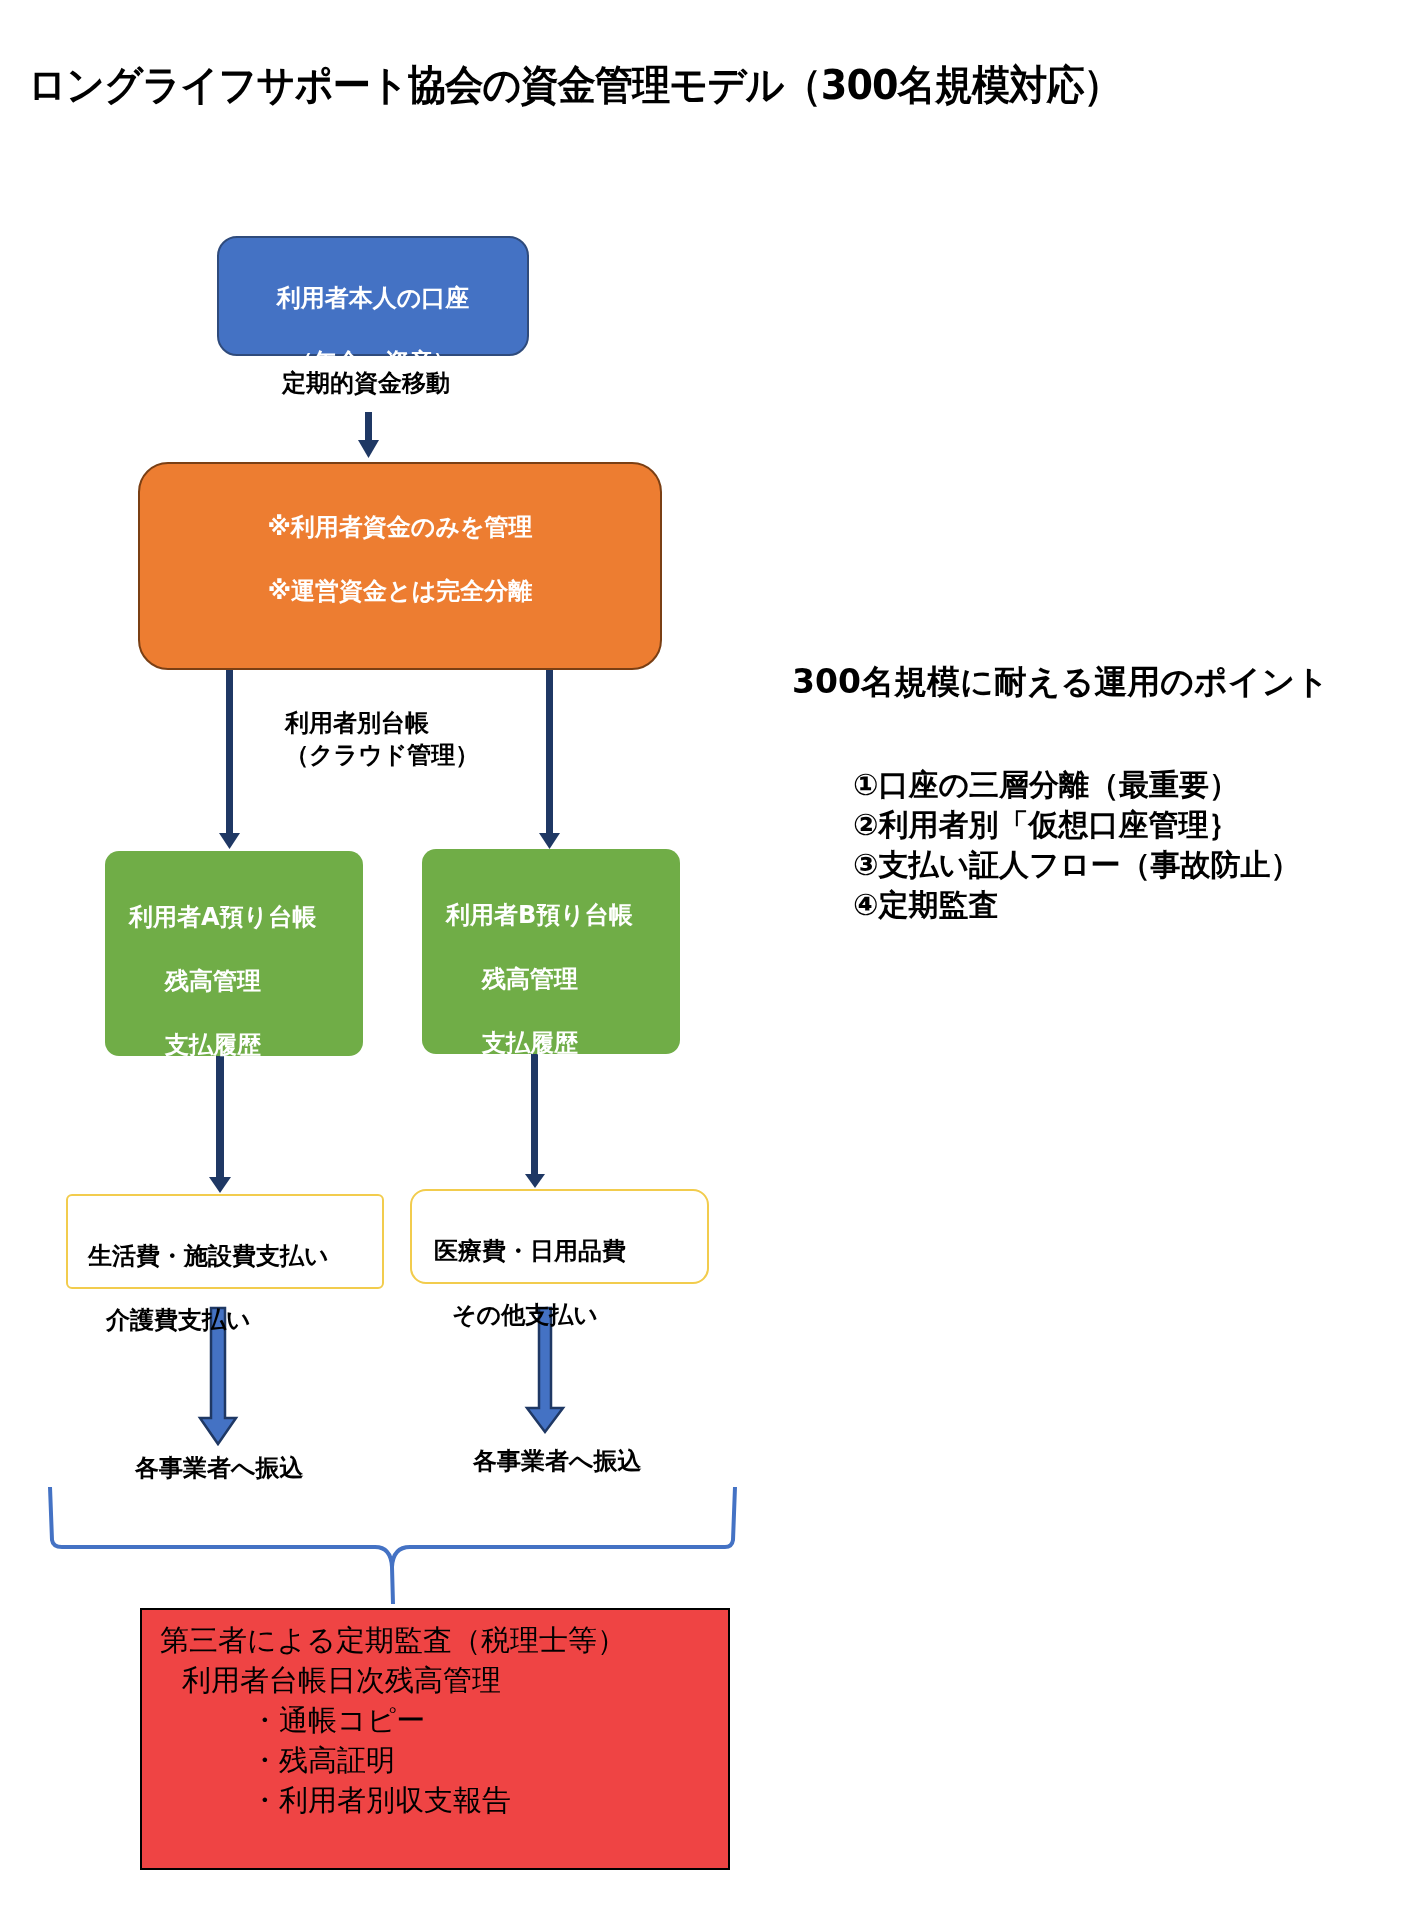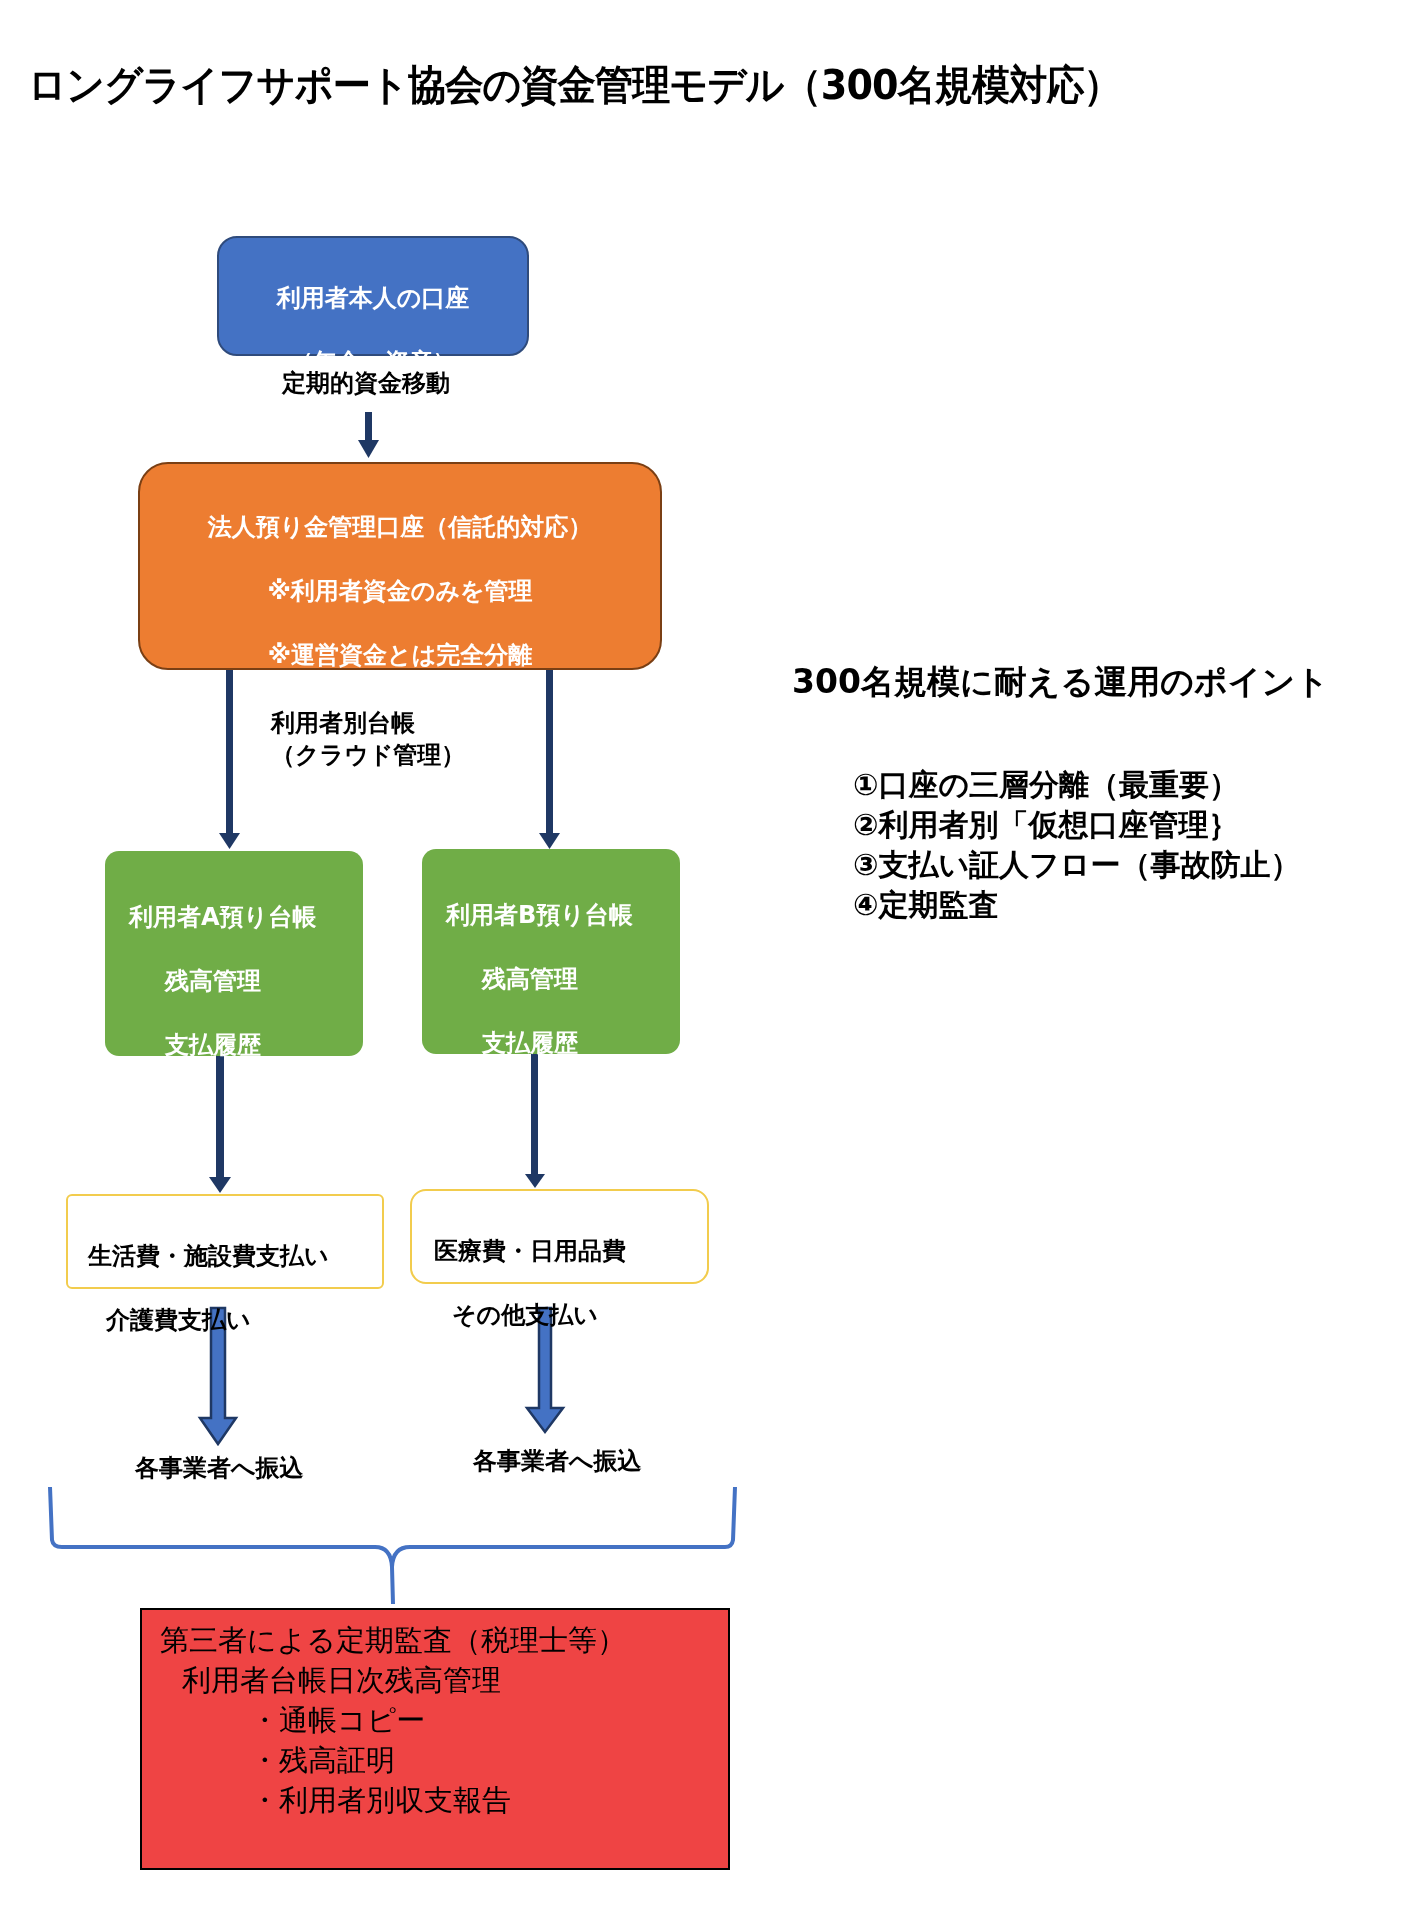--- a/index.html
+++ b/index.html
@@ -39,21 +39,21 @@
       height: 95px; background: #fff; border: 2px solid #f2cc4d; border-radius: 16px;
       color: #000; font-size: 24px; line-height: 32px; padding-top: 12px; text-align: left;
     }
     .box-yellow .l { display:block; }
     .yellow-a { left: 66px; top: 1194px; width: 318px; padding-left: 20px; border-radius: 6px; }
     .yellow-a .l2 { padding-left: 18px; }
     .yellow-b { left: 410px; top: 1189px; width: 299px; padding-left: 22px; }
     .yellow-b .l2 { padding-left: 18px; }
     .label { font-weight: bold; font-size: 24px; line-height: 32px; white-space: pre-line; }
     .lbl-move { left: 282px; top: 367px; }
-    .lbl-ledger { left: 271px; top: 707px; }
+    .lbl-ledger { left: 285px; top: 707px; }
     .lbl-transfer-a { left: 135px; top: 1452px; }
     .lbl-transfer-b { left: 473px; top: 1445px; }
     .box-audit {
       left: 140px; top: 1608px; width: 590px; height: 262px; box-sizing: border-box;
       border: 2px solid #000; background: #ef4444; font-size: 29px; font-weight: normal; line-height: 40px;
       padding-top: 10px;
     }
     .box-audit .row { display: block; white-space: nowrap; }
     .points-title { left: 792px; top: 660px; font-size: 33px; font-weight: bold; white-space: nowrap; }
     .points-list { left: 853px; top: 765px; font-size: 30px; font-weight: bold; line-height: 40px; }
@@ -104,21 +104,20 @@
 <div class="abs title">ロングライフサポート協会の資金管理モデル（300名規模対応）</div>
 
 <div class="abs box box-blue">
   <span style="display:block">利用者本人の口座</span>
   <span style="display:block">（年金・資産）</span>
 </div>
 
 <div class="abs label lbl-move">定期的資金移動</div>
 
 <div class="abs box box-orange">
-  <span style="display:block">法人預り金管理口座（信託的対応）</span>
   <span style="display:block">※利用者資金のみを管理</span>
   <span style="display:block">※運営資金とは完全分離</span>
 </div>
 
 <div class="abs label lbl-ledger">利用者別台帳
 （クラウド管理）</div>
 
 <div class="abs box box-green green-a">
   <span class="line1">利用者A預り台帳</span>
   <span class="line2">残高管理</span>

